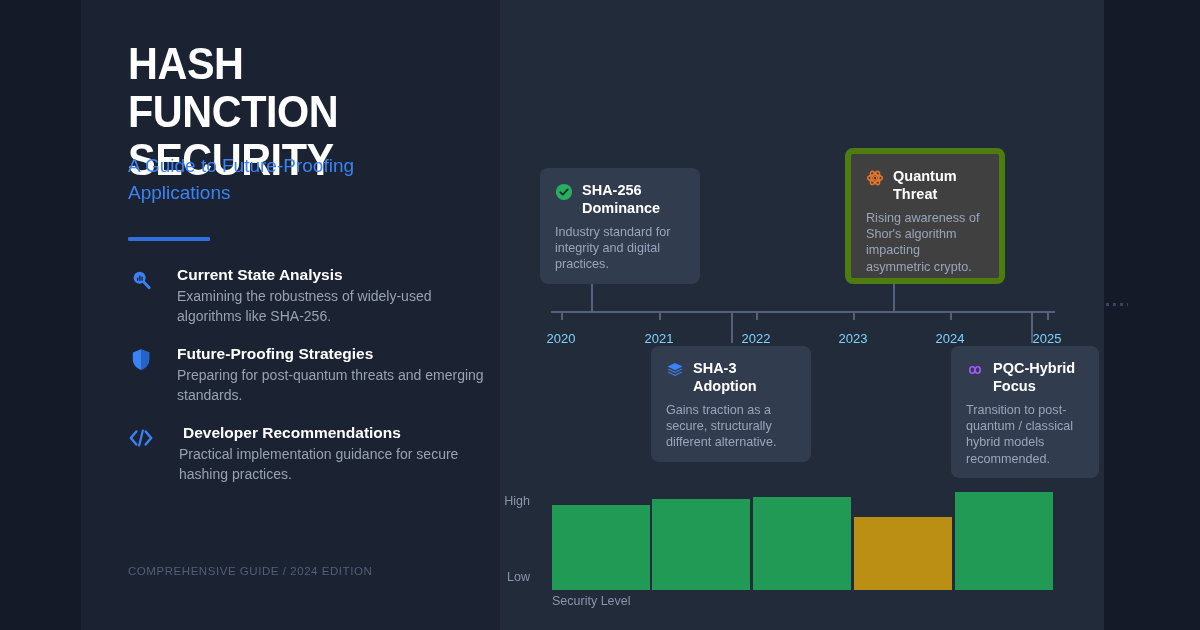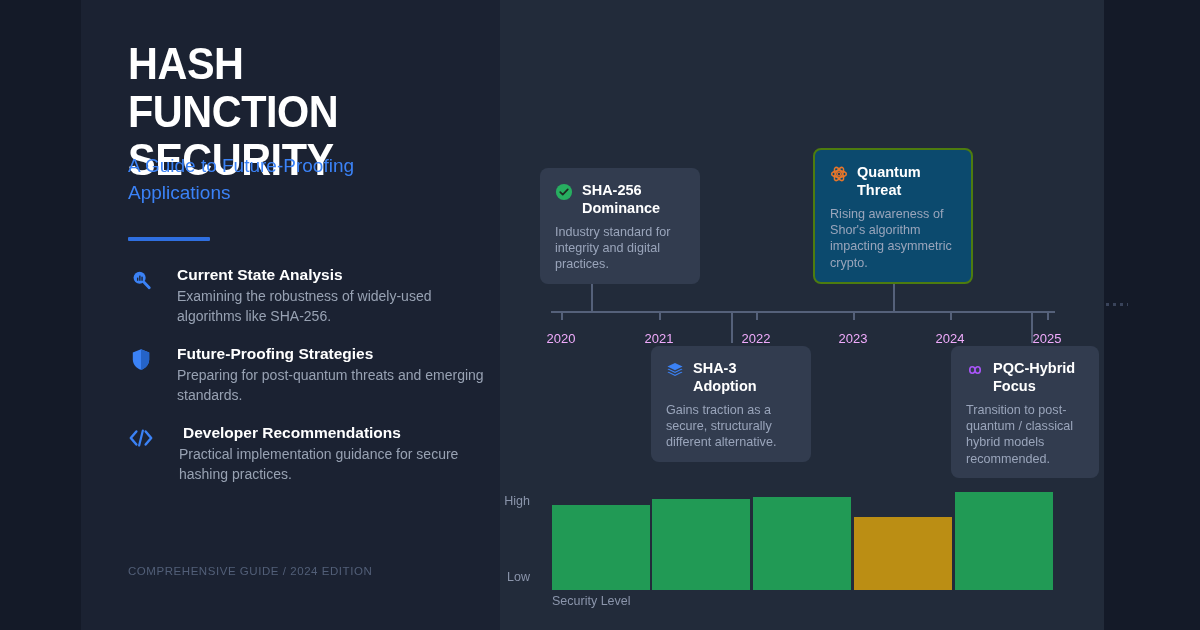--- a/index.html
+++ b/index.html
@@ -71,39 +71,39 @@
 
   
   .axis-line {
     position:absolute; left:551px; top:311px; width:504px; height:2px;
     background:#55617a;
   }
   .axis-tick {
     position:absolute; top:311px; width:2px; height:9px; background:#55617a;
   }
   .axis-label {
-    position:absolute; top:331px; font-size:13px; color:#f0abfc;
+    position:absolute; top:331px; font-size:13px; color:#7dd3fc;
     transform:translateX(-50%); white-space:nowrap;
   }
   .axis-dots {
     position:absolute; left:1106px; top:303px; width:22px; height:3px;
     background:repeating-linear-gradient(to right,#39435a 0 3px,transparent 3px 7px);
   }
   .connector {
     position:absolute; width:2px; background:#55617a;
   }
 
   
   .tcard {
     position:absolute;
     background:#323c4f;
     border-radius:8px;
     padding:13px 15px 15px 15px;
   }
-  .tcard.alert { border:2px solid #4d7c0f; background:#0c4a6e; }
+  .tcard.alert { border:6px solid #4d7c0f; background:#404040;margin-left:32px; }
   .tcard .card-head {
     display:flex; align-items:flex-start; gap:9px; margin-bottom:7px;
   }
   .tcard .card-icon {
     flex:0 0 auto; width:18px; height:18px; margin-top:2px;
     display:flex; align-items:center; justify-content:center;
   }
   .tcard .card-icon svg { display:block; }
   .tcard h4 {
     font-size:14.5px; font-weight:700; color:#ffffff; line-height:18px;

